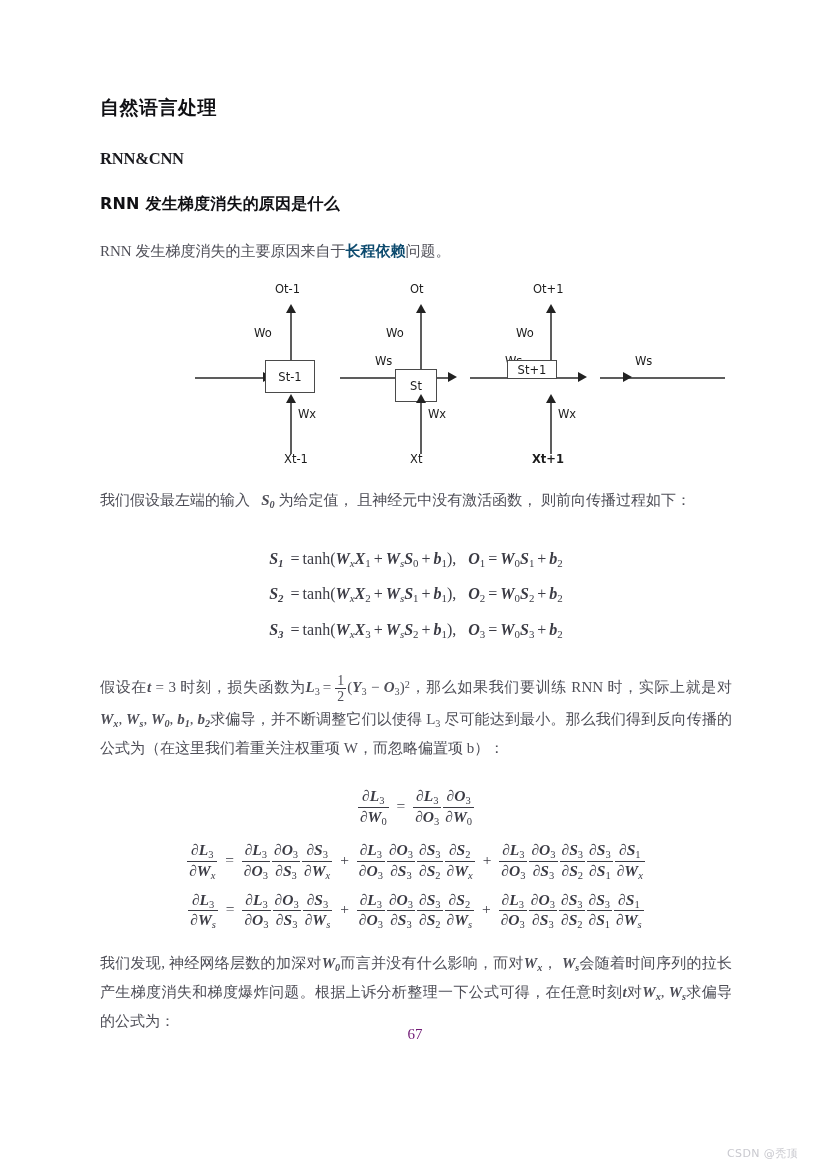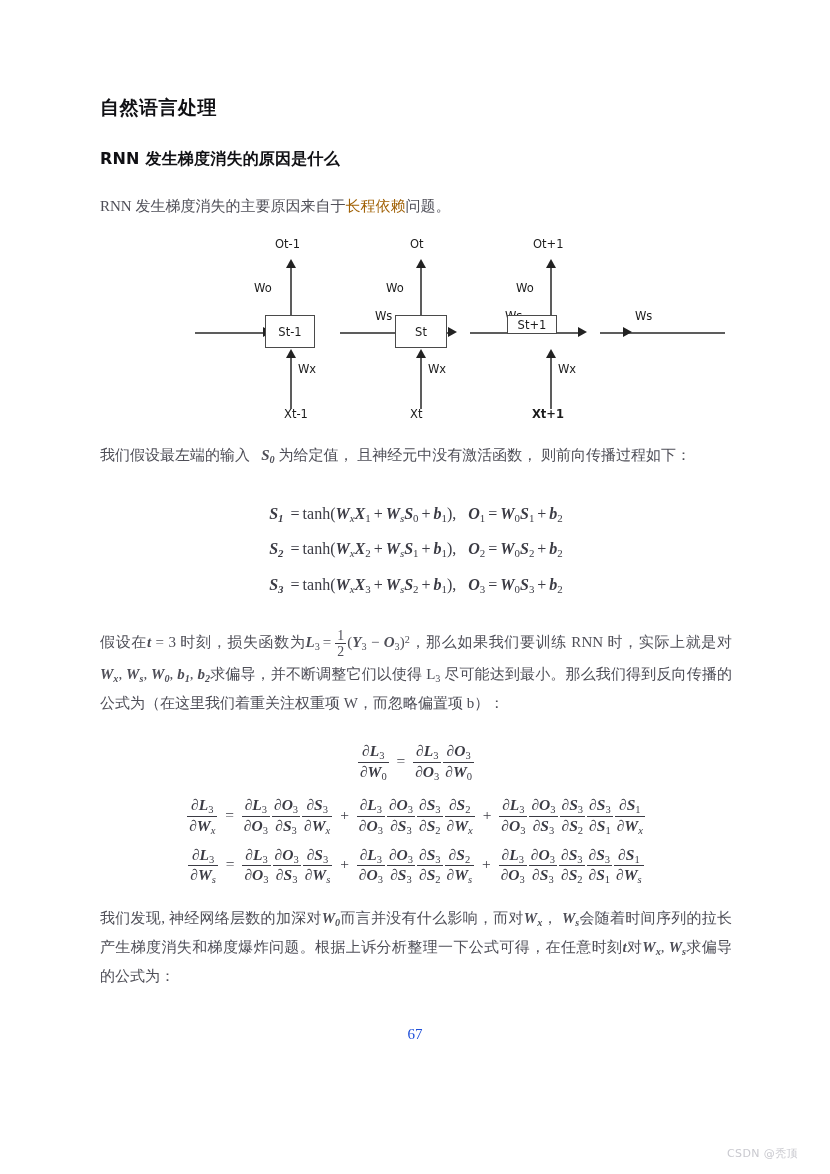--- a/index.html
+++ b/index.html
@@ -58,22 +58,22 @@
   
   .para {
     font-family: "Liberation Serif", serif;
     font-size: 15px;
     color: #4e4e57;
     line-height: 1.95;
     margin: 0;
     text-align: justify;
   }
   .para b, .bold {
-    font-weight: normal;
-    color: #a16207;
+    font-weight: bold;
+    color: #0c4a6e;
   }
   .mi {
     font-style: italic;
     font-weight: bold;
     font-family: "Liberation Serif", serif;
   }
   .mi-n {
     font-style: italic;
     font-family: "Liberation Serif", serif;
   }
@@ -161,21 +161,21 @@
   .eq-deriv .frac { font-size: 1em; }
 
   
   .pagenum {
     position: absolute;
     left: 0; right: 0;
     top: 1026px;
     text-align: center;
     font-family: "Liberation Serif", serif;
     font-size: 15px;
-    color: #1d4ed8;
+    color: #701a75;
   }
   .watermark {
     position: absolute;
     right: 32px;
     top: 1146px;
     font-family: "DejaVu Sans", sans-serif;
     font-size: 11px;
     color: #c9c9cf;
     letter-spacing: 0.4px;
     white-space: nowrap;
@@ -183,20 +183,21 @@
 </style>
 </head>
 <body>
 
 <div class="page">
 
   <div class="content">
 
     <h1 class="h1">自然语言处理</h1>
 
+    <h2 class="h2">RNN&amp;CNN</h2>
 
     <h3 class="h3">RNN 发生梯度消失的原因是什么</h3>
 
     <p class="para" style="margin-bottom:4px;">
       <span>RNN  发生梯度消失的主要原因来自于</span><span class="bold">长程依赖</span><span>问题。</span>
     </p>
 
     <div class="diagram">
 
       <div class="dg-line dg-hline" style="left:95px;  top:95px; width:70px;"></div>
@@ -219,21 +220,21 @@
       <div class="dg-line dg-vline" style="left:190px; top:120px; height:52px;"></div>
       <div class="arrow-u" style="left:186px; top:112px;"></div>
       <div class="dg-label" style="left:198px; top:125px;">Wx</div>
       <div class="dg-label" style="left:184px; top:170px;">Xt-1</div>
       <div class="dg-label" style="left:275px; top:72px;">Ws</div>
 
       <div class="dg-line dg-vline" style="left:320px; top:30px;  height:65px;"></div>
       <div class="arrow-u" style="left:316px; top:22px;"></div>
       <div class="dg-label" style="left:310px; top:0px;">Ot</div>
       <div class="dg-label" style="left:286px; top:44px;">Wo</div>
-      <div class="dg-box" style="left:295px; top:78px; width:52px; height:33px;">St</div>
+      <div class="dg-box" style="left:295px; top:87px; width:42px; height:33px;">St</div>
       <div class="dg-line dg-vline" style="left:320px; top:120px; height:52px;"></div>
       <div class="arrow-u" style="left:316px; top:112px;"></div>
       <div class="dg-label" style="left:328px; top:125px;">Wx</div>
       <div class="dg-label" style="left:310px; top:170px;">Xt</div>
       <div class="dg-label" style="left:405px; top:72px;">Ws</div>
 
       <div class="dg-line dg-vline" style="left:450px; top:30px;  height:65px;"></div>
       <div class="arrow-u" style="left:446px; top:22px;"></div>
       <div class="dg-label" style="left:433px; top:0px;">Ot+1</div>
       <div class="dg-label" style="left:416px; top:44px;">Wo</div>

